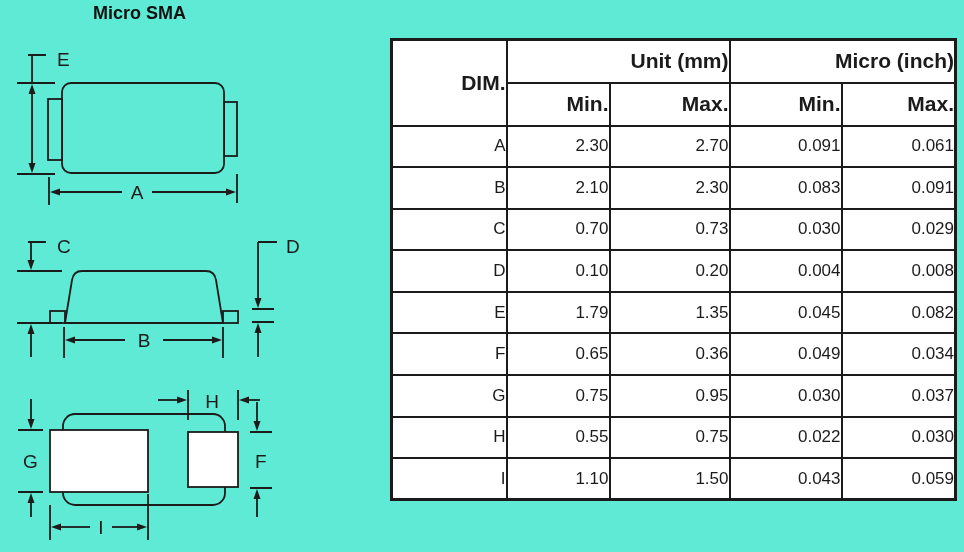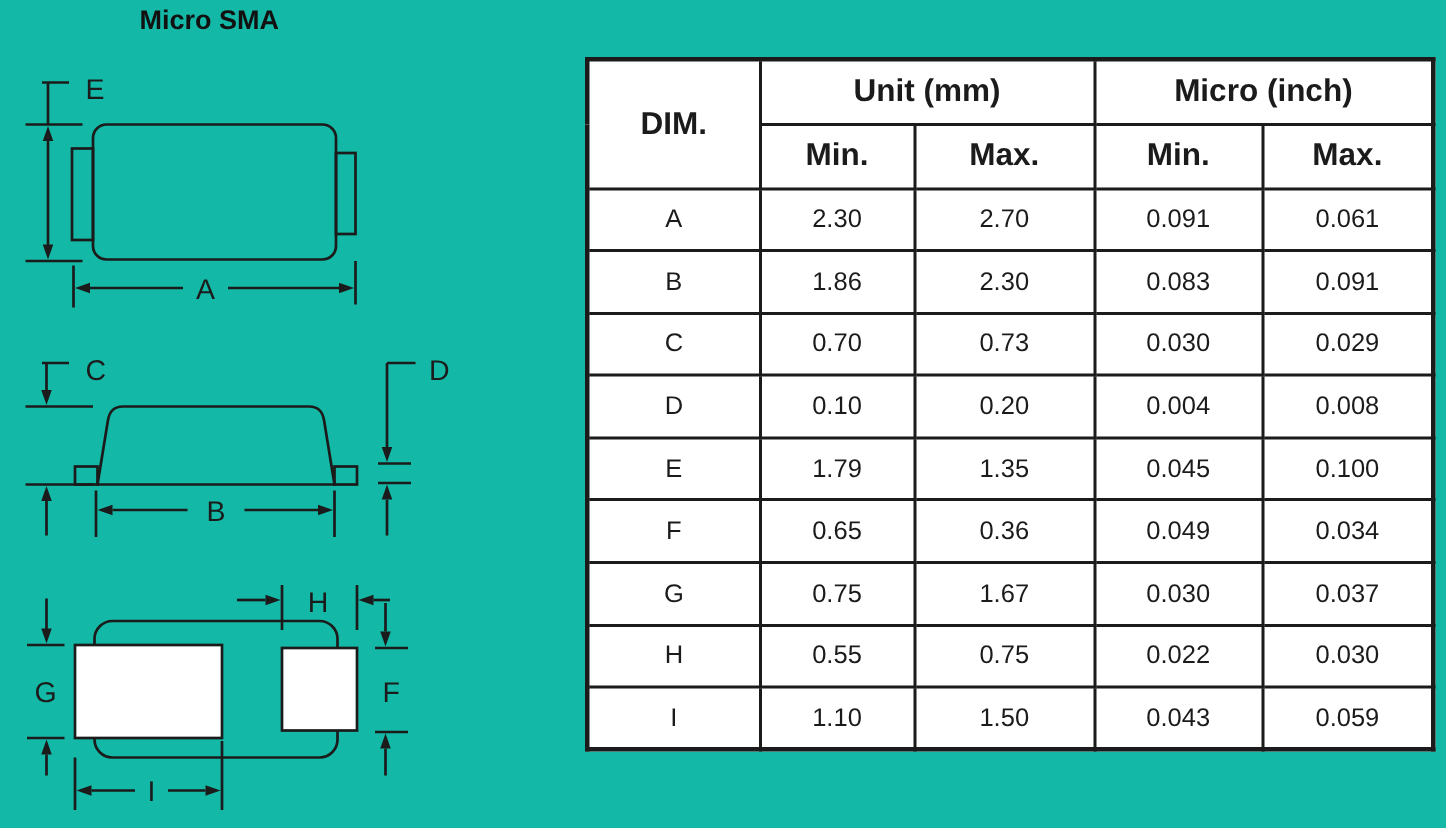--- a/index.html
+++ b/index.html
@@ -1,32 +1,32 @@
 <!DOCTYPE html>
 <html><head>
 <meta charset="utf-8">
 <style>
   html,body{margin:0;padding:0;background:#ffffff;}
   .screen{
-    position:relative;width:964px;height:552px;background:#14b8a6;
+    position:relative;width:964px;height:552px;background:#5eead4;
     font-family:"Liberation Sans", sans-serif;color:#1b1b1b;overflow:hidden;
   }
   .title{
     position:absolute;left:93px;top:3px;font-size:18px;font-weight:bold;
     color:#111;white-space:nowrap;
   }
   .drawings{position:absolute;left:0;top:0;}
   svg text{font-family:"Liberation Sans", sans-serif;font-size:19px;fill:#1b1b1b;}
   .dims{
     position:absolute;left:390px;top:38px;width:564px;height:461px;
     border-collapse:collapse;table-layout:fixed;background:#fff;
     border:3px solid #1b1b1b;
   }
   .dims th,.dims td{
-    border:2px solid #1b1b1b;text-align:center;vertical-align:middle;padding:0;margin-left:40px;
+    border:2px solid #1b1b1b;text-align:right;vertical-align:middle;padding:0;margin-left:40px;
   }
   .dims th{font-size:21px;font-weight:bold;}
   .dims td{font-size:17px;font-weight:normal;}
   .hdr-row{height:43px;}
   .data-row{height:41.6px;}
 </style>
 </head>
 <body>
 
 <div class="screen">
@@ -140,21 +140,21 @@
     <tbody>
       <tr class="data-row">
         <td>A</td>
         <td>2.30</td>
         <td>2.70</td>
         <td>0.091</td>
         <td>0.061</td>
       </tr>
       <tr class="data-row">
         <td>B</td>
-        <td>1.86</td>
+        <td>2.10</td>
         <td>2.30</td>
         <td>0.083</td>
         <td>0.091</td>
       </tr>
       <tr class="data-row">
         <td>C</td>
         <td>0.70</td>
         <td>0.73</td>
         <td>0.030</td>
         <td>0.029</td>
@@ -164,33 +164,33 @@
         <td>0.10</td>
         <td>0.20</td>
         <td>0.004</td>
         <td>0.008</td>
       </tr>
       <tr class="data-row">
         <td>E</td>
         <td>1.79</td>
         <td>1.35</td>
         <td>0.045</td>
-        <td>0.100</td>
+        <td>0.082</td>
       </tr>
       <tr class="data-row">
         <td>F</td>
         <td>0.65</td>
         <td>0.36</td>
         <td>0.049</td>
         <td>0.034</td>
       </tr>
       <tr class="data-row">
         <td>G</td>
         <td>0.75</td>
-        <td>1.67</td>
+        <td>0.95</td>
         <td>0.030</td>
         <td>0.037</td>
       </tr>
       <tr class="data-row">
         <td>H</td>
         <td>0.55</td>
         <td>0.75</td>
         <td>0.022</td>
         <td>0.030</td>
       </tr>

